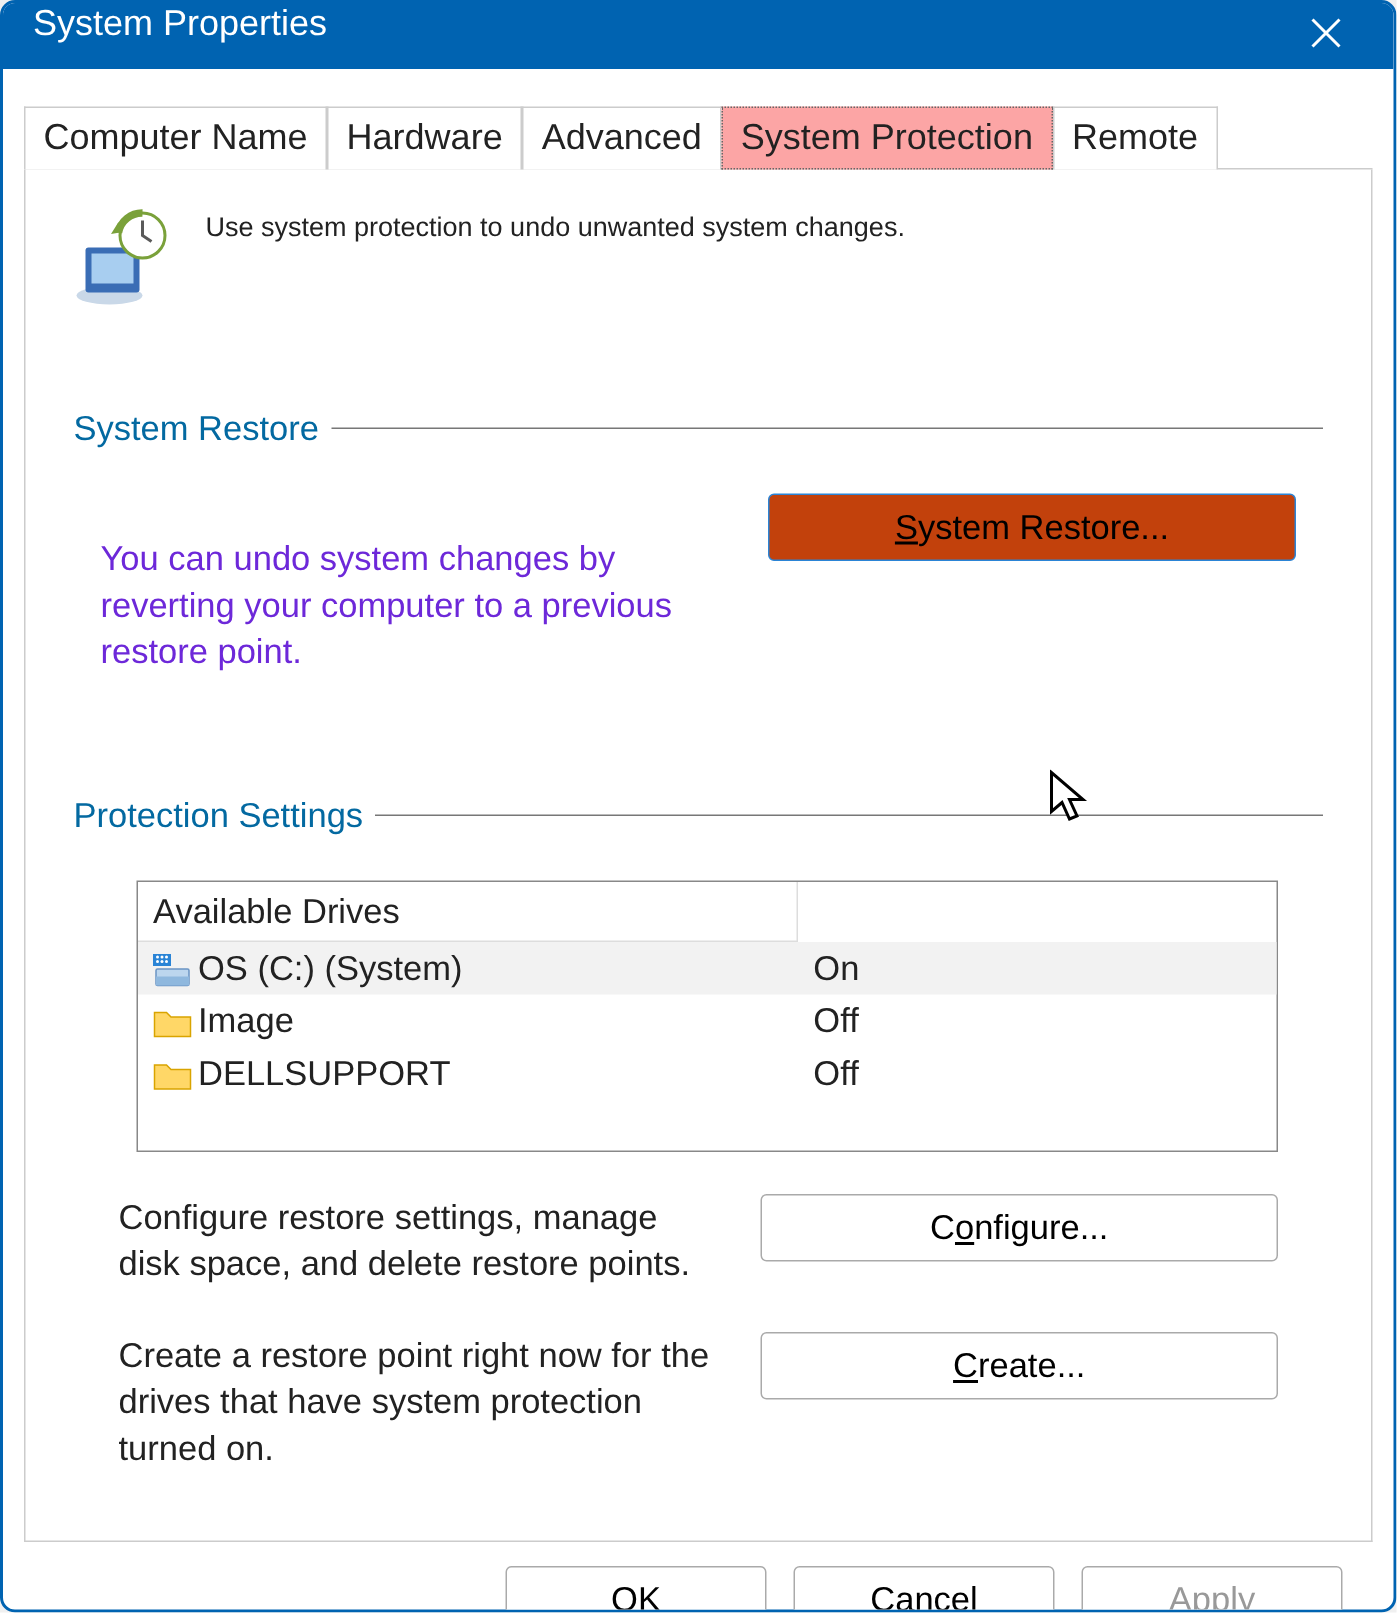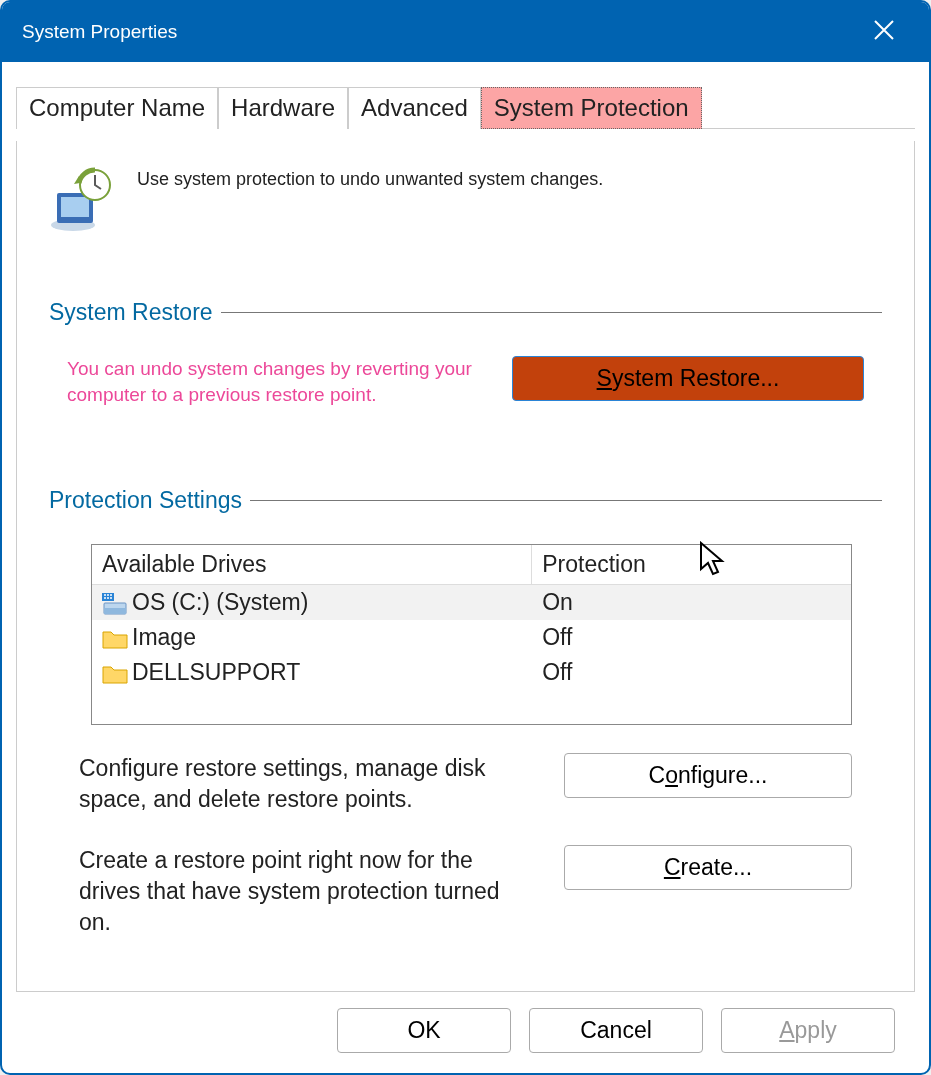--- a/index.html
+++ b/index.html
@@ -18,41 +18,40 @@
       border-radius: 10px;
       overflow: hidden;
       display: flex;
       flex-direction: column;
     }
     .titlebar {
       background: #0063b1;
       color: #ffffff;
       height: 60px;
       display: flex;
-      align-items: center;
       padding: 0 20px;
-      font-size: 19px;
+      font-size: 24px;
       justify-content: space-between;
     }
     .titlebar .close {
       font-size: 28px;
       font-weight: 300;
       cursor: pointer;
       padding: 6px 14px;
     }
     .content {
       flex: 1;
       padding: 24px 14px 0 14px;
       display: flex;
       flex-direction: column;
     }
     .tabs {
       display: flex;
       border-bottom: 1px solid #cccccc;
-      margin-bottom: 12px;
+      margin-bottom: 0;
       font-size: 24px;
       position: relative;
       z-index: 1;
     }
     .tab {
       padding: 6px 12px;
       background: #ffffff;
       border: 1px solid #cccccc;
       border-bottom: none;
       cursor: pointer;
@@ -97,29 +96,30 @@
       background: #777;
     }
     .restore-row {
       display: flex;
       gap: 40px;
       align-items: flex-start;
       padding: 0 18px;
       margin-bottom: 80px;
     }
     .restore-text {
-      font-size: 19px;
-      color: #ec4899;
+      font-size: 23px;
+      color: #6d28d9;
       flex: 1;
       line-height: 1.35;
+      margin-top: 28px;
     }
     .btn {
       font-size: 23px;
       padding: 8px 0;
-      width: 288px;
+      width: 345px;
       background: #ffffff;
       border: 1px solid #aaaaaa;
       border-radius: 4px;
       cursor: pointer;
       text-align: center;
     }
     .btn.highlight {
       background: #c2410c;
       border: 1px solid #2a84d6;
       width: 352px;
@@ -193,20 +193,21 @@
         </svg>
     </span>
   </div>
 
   <div class="content">
     <div class="tabs">
       <div class="tab">Computer Name</div>
       <div class="tab">Hardware</div>
       <div class="tab">Advanced</div>
       <div class="tab active">System Protection</div>
+      <div class="tab">Remote</div>
     </div>
 
     <div class="tabpanel">
 
       <div class="intro">
         <span>
           <svg width="68" height="68" viewBox="0 0 68 68">
             <ellipse cx="24" cy="58" rx="22" ry="6" fill="#c9d8e8"></ellipse>
             <rect x="8" y="26" width="36" height="30" rx="2" fill="#3a6db5"></rect>
             <rect x="12" y="30" width="28" height="20" fill="#a8cef0"></rect>
@@ -230,21 +231,20 @@
       </div>
 
       <div class="section-title">
         <span>Protection Settings</span>
         <span class="line"></span>
       </div>
 
       <div class="drives-table">
         <div class="drives-header">
           <div class="col col-drive">Available Drives</div>
-          <div class="col col-prot">Protection</div>
         </div>
 
         <div class="drive-row selected">
           <div class="col col-drive">
             <span class="drive-icon">
               <svg width="26" height="22" viewBox="0 0 26 22">
                 <rect x="0" y="0" width="12" height="8" fill="#2a84d6"></rect>
                 <circle cx="3" cy="2" r="1" fill="#fff"></circle>
                   <circle cx="6" cy="2" r="1" fill="#fff"></circle>
                   <circle cx="9" cy="2" r="1" fill="#fff"></circle>

